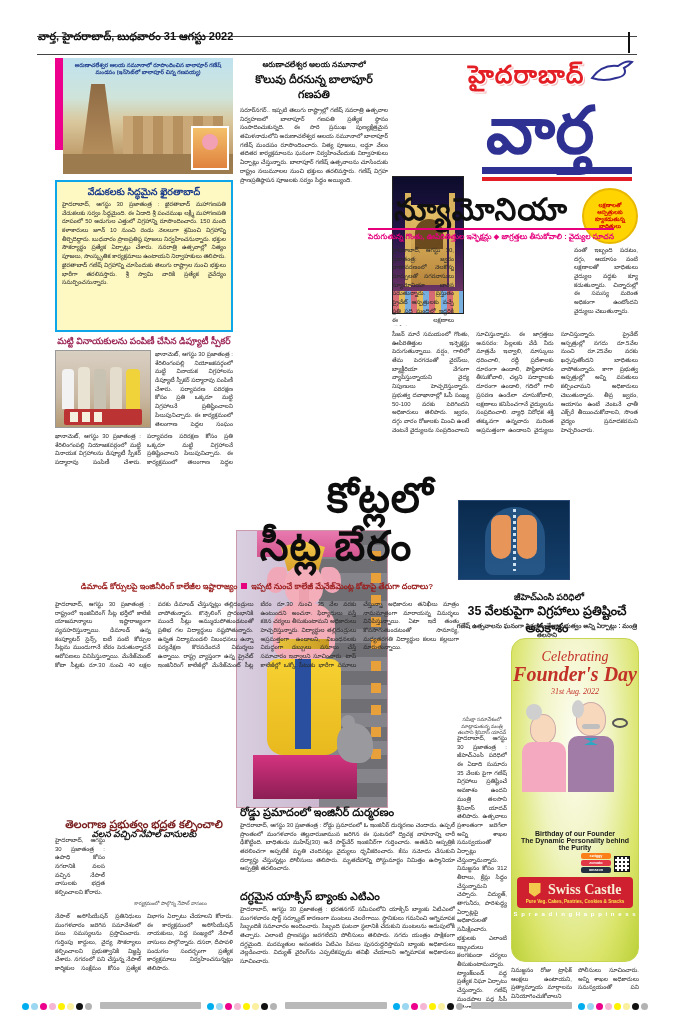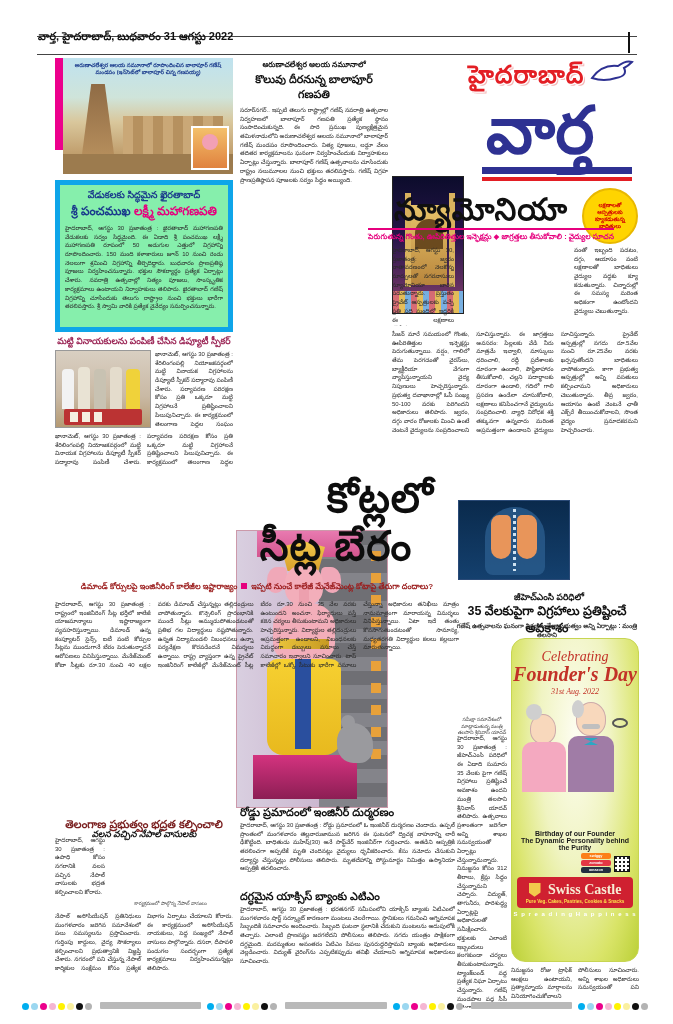--- a/index.html
+++ b/index.html
@@ -20,21 +20,21 @@
     text-shadow:-1px -1px 0 #fff,1px -1px 0 #fff,-1px 1px 0 #fff,1px 1px 0 #fff, 2px 2px 0 #f4b6b6; }
   #brand-name { font-size:66px; font-weight:bold; color:#2e3192; line-height:1; }
   
   #pneu-headline { font-size:31px; font-weight:bold; color:#101010; letter-spacing:1px; }
   .badge-circle { width:56px; height:56px; border-radius:50%; background:#ffd400; border:2px solid #e8b800;
     display:flex; align-items:center; justify-content:center; text-align:center;
     font-size:5.6px; font-weight:bold; color:#d40000; line-height:1.25; padding:5px; }
   .mag-subhead { color:#e6007e; font-weight:bold; font-size:7.5px; text-align:center;
     border-top:2px solid #e6007e; padding-top:2px; }
   
-  .pinkbox { background:#86efac; border:5px solid #0ea5e9; }
+  .pinkbox { background:#fef9c3; border:2px solid #0ea5e9; }
   
   .seats-line { font-size:41px; font-weight:800; color:#0d0d0d; line-height:1.02; text-align:center; letter-spacing:1px;}
   .seats-subhead { font-size:8px; font-weight:bold; color:#9b1c1c; text-align:center; }
   .sq-bullet { display:inline-block; width:6px; height:6px; background:#e6007e; margin:0 4px; }
   
   #ad { border-radius:14px; background:radial-gradient(ellipse at 50% 30%, #fdfdf0 0%, #f0f4c2 40%, #d9e468 75%, #bbd037 100%);
     overflow:hidden; border:1px solid #c7d552; }
   .ad-script { font-family:"Liberation Serif","DejaVu Serif",serif; font-style:italic; color:#c23127; text-align:center; }
   .dot { display:inline-block; width:7px; height:7px; border-radius:50%; margin-right:2px; }
   .graybar { height:7px; background:#b9b9b9; flex:1; margin:0 6px; border-radius:1px; }
@@ -99,23 +99,20 @@
     <div class="abs" style="left:26px;top:6px;width:60px;height:68px;background:#2b5d8d;border-radius:30px 30px 8px 8px;opacity:.8;"></div>
     <div class="abs" style="left:32px;top:14px;width:20px;height:44px;background:#e8955a;border-radius:10px 6px 12px 12px;"></div>
     <div class="abs" style="left:58px;top:14px;width:20px;height:44px;background:#e8955a;border-radius:6px 10px 12px 12px;"></div>
     <div class="abs" style="left:54px;top:8px;width:3px;height:62px;background:repeating-linear-gradient(180deg,#cfe3f2 0 3px,transparent 3px 6px);"></div>
   </div>
   <div class="abs body-txt" style="left:574px;top:246px;width:64px;height:80px;">వంతో ఇబ్బంది పడటం, దగ్గు, ఆయాసం వంటి లక్షణాలతో బాధితులు వైద్యుల వద్దకు క్యూ కడుతున్నారు. చిన్నారుల్లో ఈ సమస్య మరింత అధికంగా ఉంటోందని వైద్యులు చెబుతున్నారు.</div>
   <div class="abs body-txt" style="left:392px;top:330px;width:246px;height:258px;column-count:3;column-gap:7px;">సీజన్ మారే సమయంలో గొంతు, ఊపిరితిత్తుల ఇన్ఫెక్షన్లు పెరుగుతున్నాయి. వర్షం, గాలిలో తేమ పెరగడంతో వైరస్‌లు, బ్యాక్టీరియా వేగంగా వ్యాపిస్తున్నాయని వైద్య నిపుణులు హెచ్చరిస్తున్నారు. ప్రభుత్వ దవాఖానాల్లో ఓపీ సంఖ్య 50-100 వరకు పెరిగిందని అధికారులు తెలిపారు. జ్వరం, దగ్గు వారం రోజులకు మించి ఉంటే వెంటనే వైద్యులను సంప్రదించాలని సూచిస్తున్నారు. ఈ జాగ్రత్తలు అవసరం: పిల్లలకు వేడి నీరు మాత్రమే ఇవ్వాలి, మాస్కులు ధరించాలి, రద్దీ ప్రదేశాలకు దూరంగా ఉండాలి, పౌష్టికాహారం తీసుకోవాలి, చల్లని పదార్థాలకు దూరంగా ఉండాలి, గదిలో గాలి ప్రసరణ ఉండేలా చూసుకోవాలి, లక్షణాలు కనిపించగానే వైద్యులను సంప్రదించాలి. వ్యాధి నిరోధక శక్తి తక్కువగా ఉన్నవారు మరింత అప్రమత్తంగా ఉండాలని వైద్యులు సూచిస్తున్నారు. ప్రైవేట్ ఆస్పత్రుల్లో నగదు రూ.5వేల నుంచి రూ.25వేల వరకు ఖర్చవుతోందని బాధితులు వాపోతున్నారు. కాగా ప్రభుత్వ ఆస్పత్రుల్లో అన్ని వసతులు కల్పించామని అధికారులు చెబుతున్నారు. తీవ్ర జ్వరం, ఆయాసం ఉంటే వెంటనే ఛాతీ ఎక్స్‌రే తీయించుకోవాలని, సొంత వైద్యం ప్రమాదకరమని హెచ్చరించారు.</div>
 
   <div class="abs pinkbox" style="left:55px;top:180px;width:178px;height:152px;padding:4px 5px;">
     <div class="headline" style="font-size:9.5px;color:#1a3a8c;">వేడుకలకు సిద్ధమైన ఖైరతాబాద్</div>
-    <div class="headline" style="font-size:12px;margin:1px 0 3px;">
-      <span style="color:#1a3a8c;">శ్రీ పంచముఖ </span><span style="color:#e6007e;">లక్ష్మీ మహాగణపతి</span>
-    </div>
     <div class="body-txt" style="height:112px;">హైదరాబాద్, ఆగస్టు 30 ప్రజాతంత్ర : ఖైరతాబాద్ మహాగణపతి వేడుకలకు సర్వం సిద్ధమైంది. ఈ ఏడాది శ్రీ పంచముఖ లక్ష్మీ మహాగణపతి రూపంలో 50 అడుగుల ఎత్తులో విగ్రహాన్ని రూపొందించారు. 150 మంది కళాకారులు జూన్ 10 నుంచి రెండు నెలలుగా శ్రమించి విగ్రహాన్ని తీర్చిదిద్దారు. బుధవారం ప్రాణప్రతిష్ఠ పూజలు నిర్వహించనున్నారు. భక్తుల సౌకర్యార్థం ప్రత్యేక ఏర్పాట్లు చేశారు. నవరాత్రి ఉత్సవాల్లో నిత్యం పూజలు, సాంస్కృతిక కార్యక్రమాలు ఉంటాయని నిర్వాహకులు తెలిపారు. ఖైరతాబాద్ గణేష్ విగ్రహాన్ని చూసేందుకు తెలుగు రాష్ట్రాల నుంచి భక్తులు భారీగా తరలివస్తారు. శ్రీ స్వామి వారికి ప్రత్యేక నైవేద్యం సమర్పించనున్నారు.</div>
   </div>
 
   <div class="abs" style="left:55px;top:336px;width:178px;height:136px;">
     <div class="headline" style="font-size:9px;color:#9c2757;">మట్టి వినాయకులను పంపిణీ చేసిన డిప్యూటీ స్పీకర్</div>
     <div class="photo" style="position:absolute;left:0;top:14px;width:96px;height:78px;background:linear-gradient(180deg,#d9cfc2 0%,#c9b9a4 60%,#b59a73 100%);border:1px solid #999;">
       <div class="abs" style="left:6px;top:18px;width:12px;height:40px;background:#f2f2f2;border-radius:4px 4px 0 0;"></div>
       <div class="abs" style="left:22px;top:16px;width:12px;height:42px;background:#e9e3d4;border-radius:4px 4px 0 0;"></div>
       <div class="abs" style="left:38px;top:18px;width:12px;height:40px;background:#c8c2b2;border-radius:4px 4px 0 0;"></div>
       <div class="abs" style="left:54px;top:16px;width:12px;height:42px;background:#e4dccc;border-radius:4px 4px 0 0;"></div>

